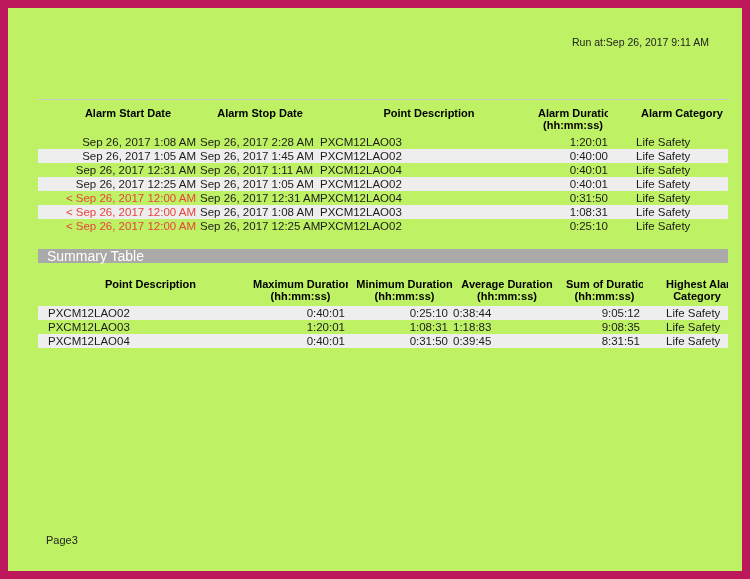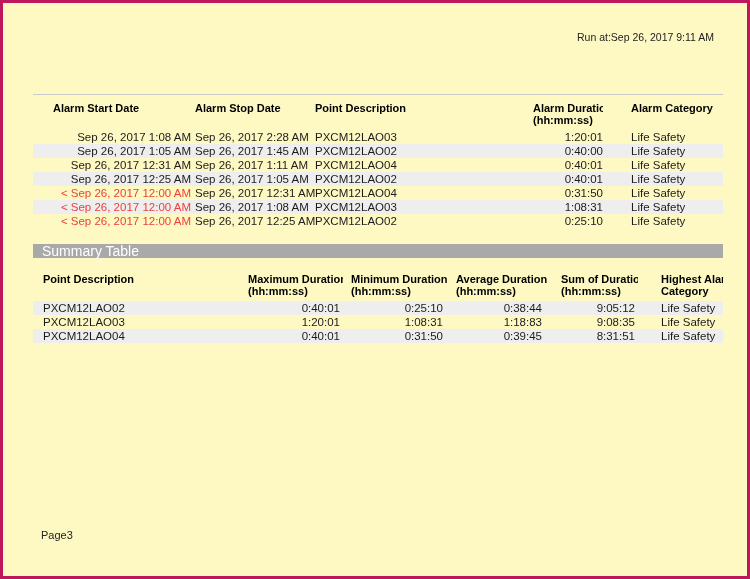--- a/index.html
+++ b/index.html
@@ -1,40 +1,40 @@
 <!DOCTYPE html>
 <html style="--late-red: #e8423d; --bar-bg: #a9a9a9;"><head>
 <meta charset="utf-8">
 <style>
   html,body{margin:0;padding:0;background:#fff;}
   .page{
     position:relative;
     width:750px;height:579px;
     box-sizing:border-box;
-    border:3px solid #be185d;
-    background:#fef9c3;
+    border:8px solid #be185d;
+    background:#bef264;
     font-family:"Liberation Sans",sans-serif;
     color:#1a1a1a;
     overflow:hidden;
   }
   .run-at{
     position:absolute;top:28px;right:33px;
     font-size:10.5px;color:#222;
   }
   .report-title{
     position:absolute;top:49px;left:0;width:100%;
     text-align:center;font-size:16px;font-weight:bold;color:#000;
   }
   .content{
     position:absolute;left:30px;top:91px;width:690px;
   }
   table{border-collapse:collapse;table-layout:fixed;width:690px;}
   .alarms-table{border-top:1px solid #c9c9c9;}
   th{
-    font-size:11px;font-weight:bold;text-align:left;
+    font-size:11px;font-weight:bold;text-align:center;
     vertical-align:top;padding:7px 0 4px 0;color:#000;
     line-height:12px;white-space:nowrap;overflow:hidden;
   }
   th span{display:block;}
   td{
     font-size:11.5px;height:14px;line-height:14px;
     padding:0;white-space:nowrap;overflow:hidden;color:#1c1c1c;
   }
   
   .alarms-table col.c1{width:160px;}
@@ -61,21 +61,21 @@
   .summary-table col.s2{width:95px;}
   .summary-table col.s3{width:105px;}
   .summary-table col.s4{width:100px;}
   .summary-table col.s5{width:90px;}
   .summary-table col.s6{width:85px;}
   .summary-table th.s1,.summary-table td.s1{padding-left:10px;}
   .summary-table td.s2{text-align:right;padding-right:3px;}
   .summary-table th.s3{padding-left:8px;}
   .summary-table td.s3{text-align:right;padding-right:5px;}
   .summary-table th.s4{padding-left:8px;margin-top:19px;}
-  .summary-table td.s4{text-align:right;padding-right:6px;}
+  .summary-table td.s4{padding-right:6px;}
   .summary-table th.s5{padding-left:13px;}
   .summary-table td.s5{text-align:right;padding-right:3px;}
   .summary-table th.s6,.summary-table td.s6{padding-left:23px;}
   .summary-table tbody tr:nth-child(odd) td{background:#eeeeee;}
   .page-footer{
     position:absolute;left:20px;top:526px;
     font-size:11px;color:#222;margin-left:18px;
   }
 </style>
 </head>

